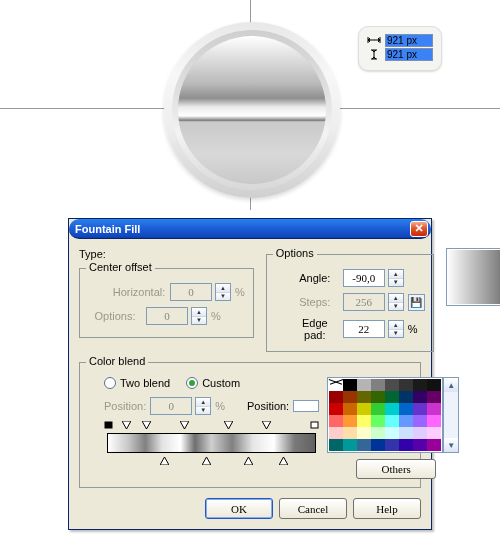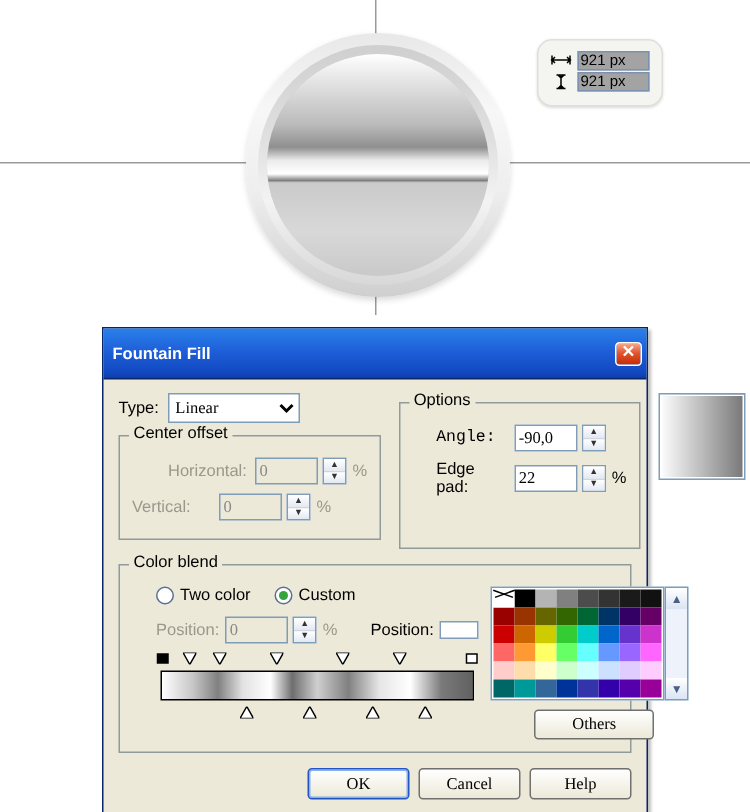--- a/index.html
+++ b/index.html
@@ -47,57 +47,57 @@
   .size-box {
     position:absolute; right:58px; top:26px;
     background:#f4f4f0; border-radius:10px; padding:6px 8px 8px;
     box-shadow:0 1px 2px rgba(0,0,0,.15);
     border:1px solid #e0e0da;
   }
   .size-row { display:flex; align-items:center; gap:4px; margin:1px 0;}
   .size-row .glyph { width:14px; height:11px; display:inline-block; }
   .size-row input {
     width:48px; height:13px; font-size:10px; padding:0 1px;
-    border:1px solid #7a92b0; font-family:Tahoma, sans-serif; background:#a3a3a3;
+    border:1px solid #7a92b0; font-family:Tahoma, sans-serif; background:#3b82f6;
   }
   
   .glyph-horiz svg, .glyph-vert svg { display:block; }
 
   
   .dialog {
     position:absolute; left:68px; top:218px; width:364px;
     background:#ece9d8; border:1px solid #0a246a;
     box-shadow:2px 2px 2px rgba(0,0,0,.25);
   }
   .titlebar {
-    display:flex; align-items:center; height:34px;
+    display:flex; align-items:center; height:20px;
     background:linear-gradient(180deg,#2a80ec 0%,#1e5fd8 45%,#1148c0 90%,#0a3ea6 100%);
     color:#fff; font-weight:bold; font-size:11px;
-    padding:0 3px 0 6px; border-bottom:1px solid #0a246a;
+    padding:0 3px 0 6px; border-bottom:1px solid #0a246a;border-radius:10px;
   }
   .titlebar .spacer { flex:1; }
   .closebox {
     width:18px; height:16px; border-radius:3px;
     background:linear-gradient(180deg,#f7a98b,#e1552e 45%,#c82f0a 95%);
     border:1px solid #fff; display:flex; align-items:center; justify-content:center;
     color:#fff; font-weight:bold; font-family:Arial; font-size:11px; line-height:1;
     cursor:default;
   }
   .dlg-body { padding:9px 10px 10px; }
   .row { display:flex; align-items:center; }
-  .lbl { font-size:11px; }
+  .lbl { font-size:11px;text-align:center; }
 
   
   select.ctl {
     height:20px; font-size:11px; border:1px solid #7f9db9;
     background:#fff; font-family:Tahoma;
   }
   input.num {
     width:42px; height:18px; font-size:11px; border:1px solid #7f9db9;
-    padding:0 2px; font-family:Tahoma; text-align:left;
+    padding:0 2px; font-family:Tahoma; text-align:center;
   }
   input.num.dis { background:#ece9d8; color:#888; }
   .spin {
     width:16px; height:18px; border:1px solid #7f9db9; background:#fff;
     display:flex; flex-direction:column; margin-left:-1px;
   }
   .spin .s { flex:1; background:linear-gradient(180deg,#fff,#e3e9f2);
     display:flex; align-items:center; justify-content:center; font-size:6px; color:#333;
     border-bottom:1px solid #cfd6e3;}
   .spin .s:last-child{border-bottom:0;}
@@ -211,58 +211,64 @@
     <span class="closebox">✕</span>
   </div>
 
   <div class="dlg-body">
 
     <div style="display:flex; gap:12px;">
 
       <div style="flex:0 0 134px;">
         <div class="row" style="gap:6px;">
           <span class="lbl">Type:</span>
-          <select class="ctl" style="width:88px;">
-            <option>Linear</option>
-          </select>
         </div>
 
         <div class="fset-border" style="margin-top:8px; height:70px;">
           <span class="legend">Center offset</span>
           <div class="row" style="gap:4px; margin-bottom:6px;">
             <span class="lbl disabled" style="width:54px;margin-left:24px;">Horizontal:</span>
             <input class="num dis" disabled="" value="0" style="">
             <div class="spin">
                 <div class="s">▲</div>
                 <div class="s">▼</div>
               </div>
             <span class="lbl disabled">%</span>
           </div>
           <div class="row" style="gap:4px;">
-            <span class="lbl disabled" style="width:54px;">Vertical:</span>
+            <span class="lbl disabled" style="width:54px;">Options:</span>
             <input class="num dis" disabled="" value="0" style="">
             <div class="spin">
                 <div class="s">▲</div>
                 <div class="s">▼</div>
               </div>
             <span class="lbl disabled">%</span>
           </div>
         </div>
       </div>
 
       <div style="flex:0 0 130px;">
         <div class="fset-border" style="height:98px;padding-left:24px;">
           <span class="legend">Options</span>
           <div class="row" style="gap:4px; margin-bottom:6px;">
-            <span class="lbl" style="width:48px;font-family:Liberation Mono, monospace;">Angle:</span>
+            <span class="lbl" style="width:48px;">Angle:</span>
             <input class="num" value="-90,0" style="">
             <div class="spin">
                 <div class="s">▲</div>
                 <div class="s">▼</div>
               </div>
+          </div>
+          <div class="row" style="gap:4px; margin-bottom:6px;">
+            <span class="lbl disabled" style="width:48px;">Steps:</span>
+            <input class="num dis" disabled="" value="256" style="">
+            <div class="spin">
+                <div class="s">▲</div>
+                <div class="s">▼</div>
+              </div>
+            <span class="disk">💾</span>
           </div>
           <div class="row" style="gap:4px;">
             <span class="lbl" style="width:48px;">Edge pad:</span>
             <input class="num" value="22" style="">
             <div class="spin">
                 <div class="s">▲</div>
                 <div class="s">▼</div>
               </div>
             <span class="lbl">%</span>
           </div>
@@ -276,21 +282,21 @@
 
     <div class="fset-border" style="margin-top:10px;padding-left:24px;">
       <span class="legend">Color blend</span>
 
       <div style="display:flex;">
 
         <div style="flex:1; padding-right:8px;">
           <div class="row" style="gap:16px;">
             <label class="row">
               <span class="radio"></span>
-              <span>Two color</span>
+              <span>Two blend</span>
             </label>
             <label class="row">
               <span class="radio checked"></span>
               <span>Custom</span>
             </label>
           </div>
 
           <div class="row" style="gap:4px; margin-top:8px;">
             <span class="lbl disabled">Position:</span>
             <input class="num dis" disabled="" value="0" style="">

